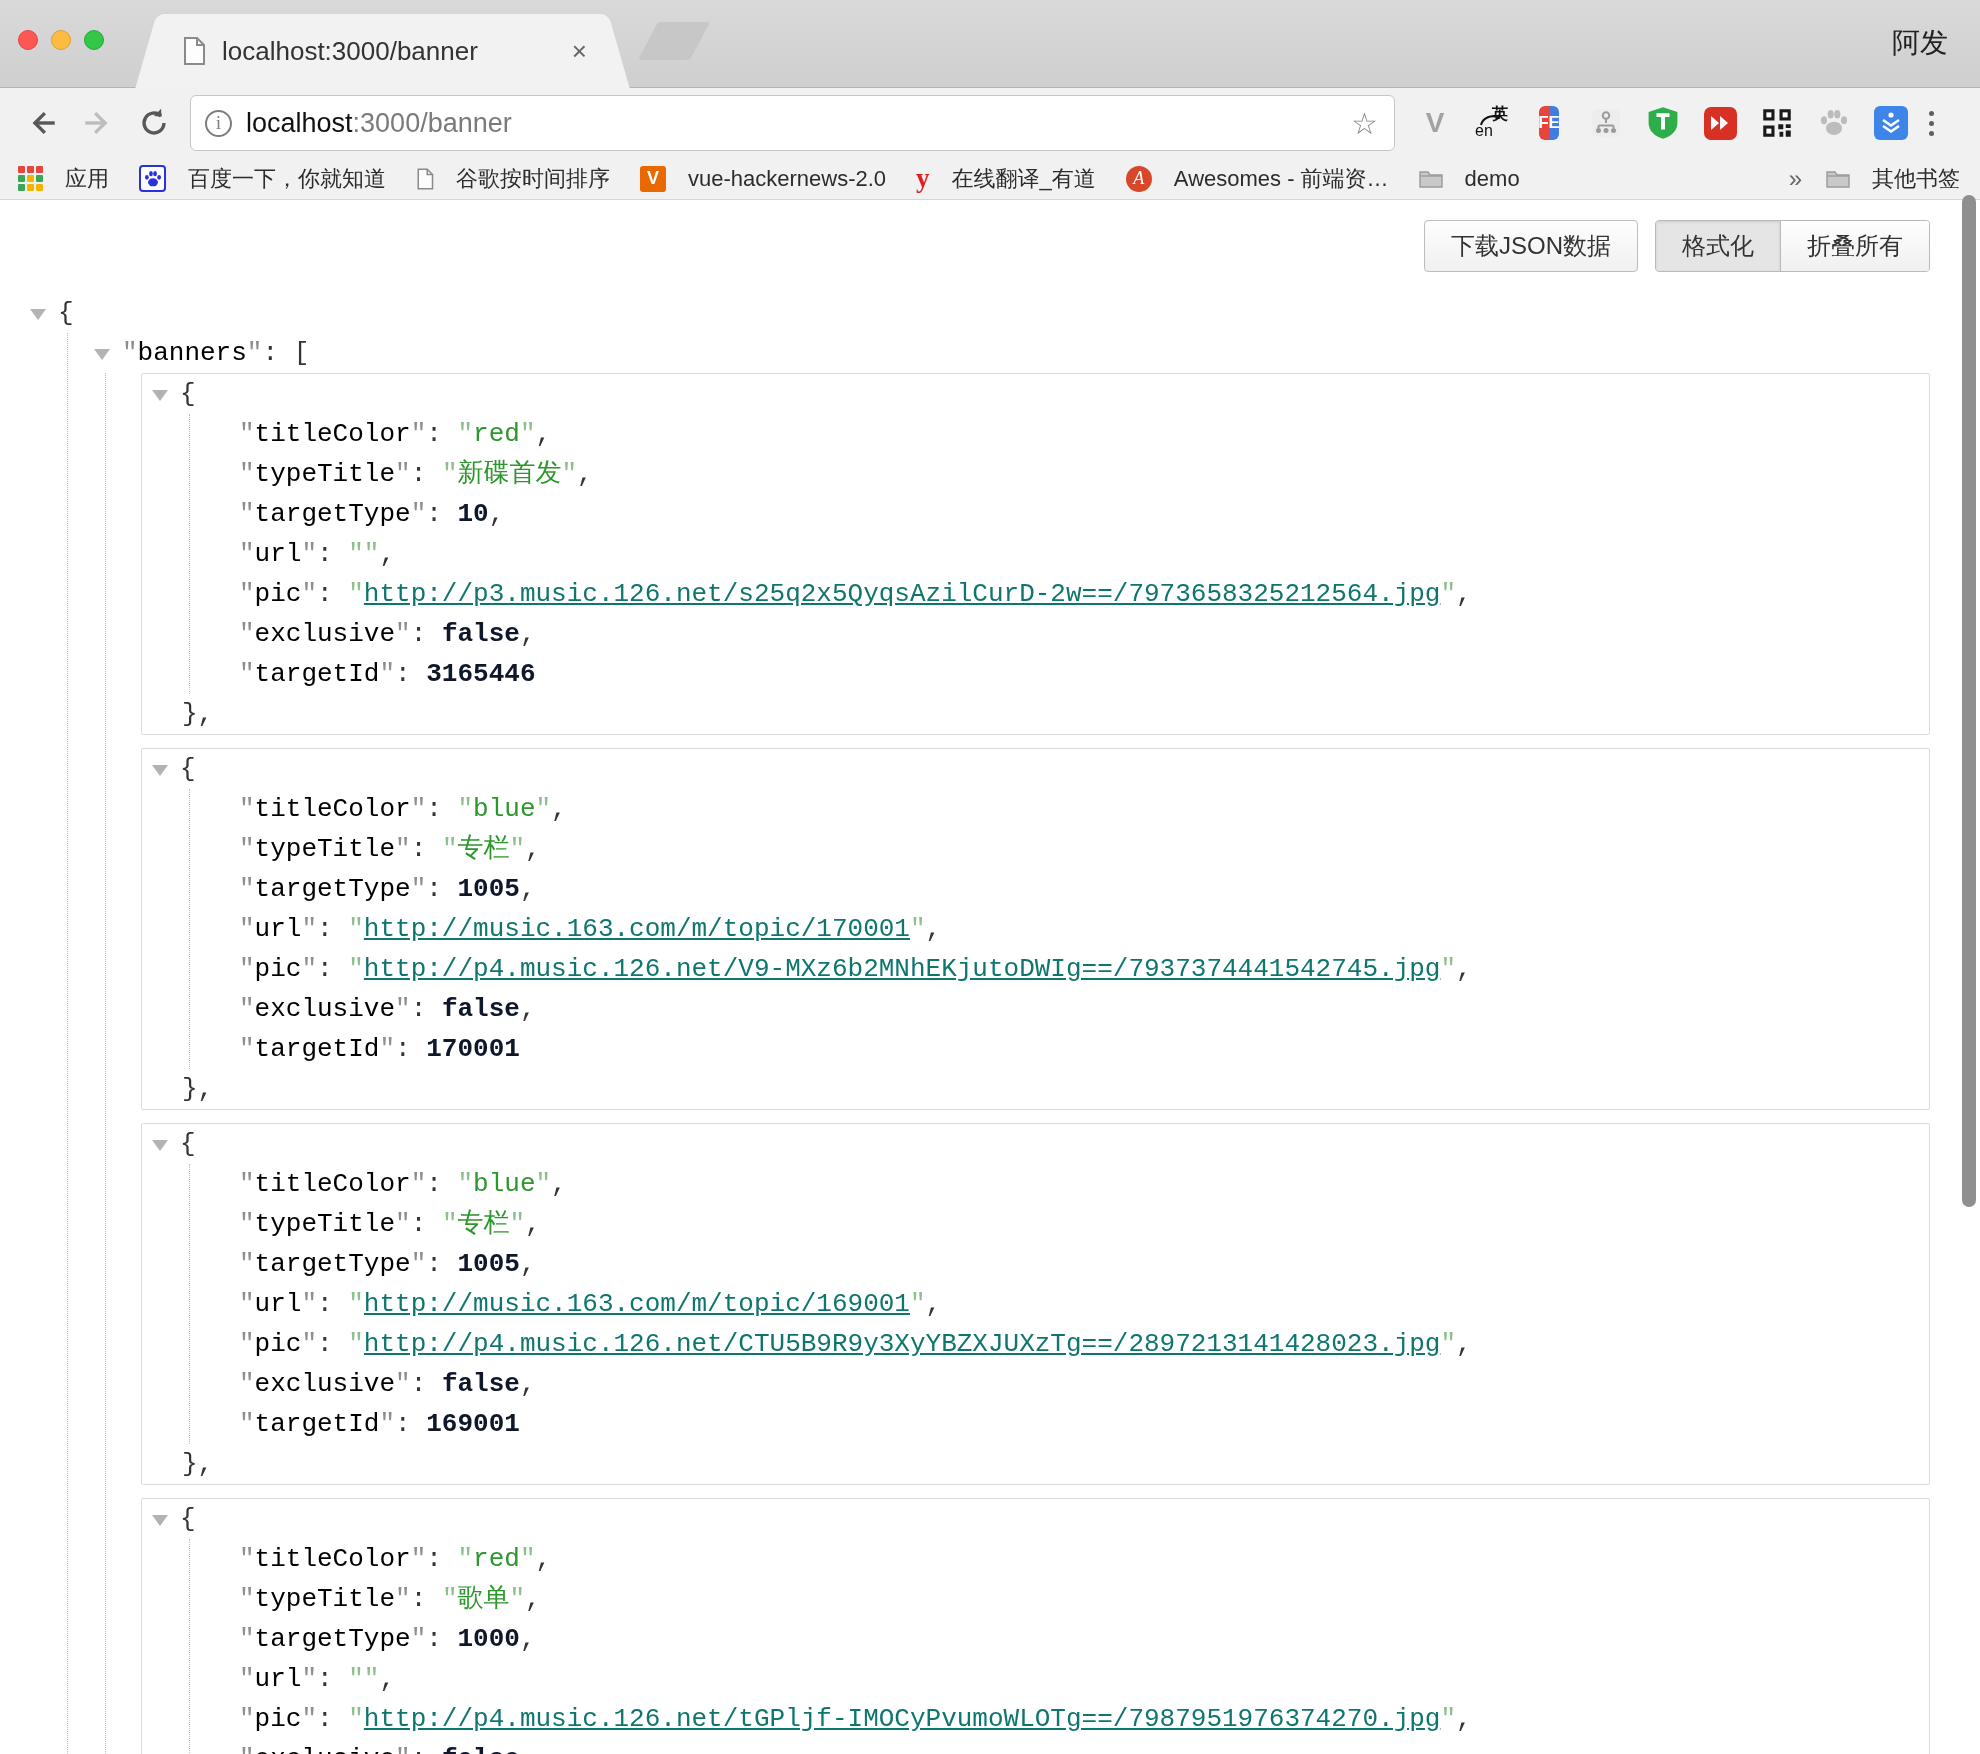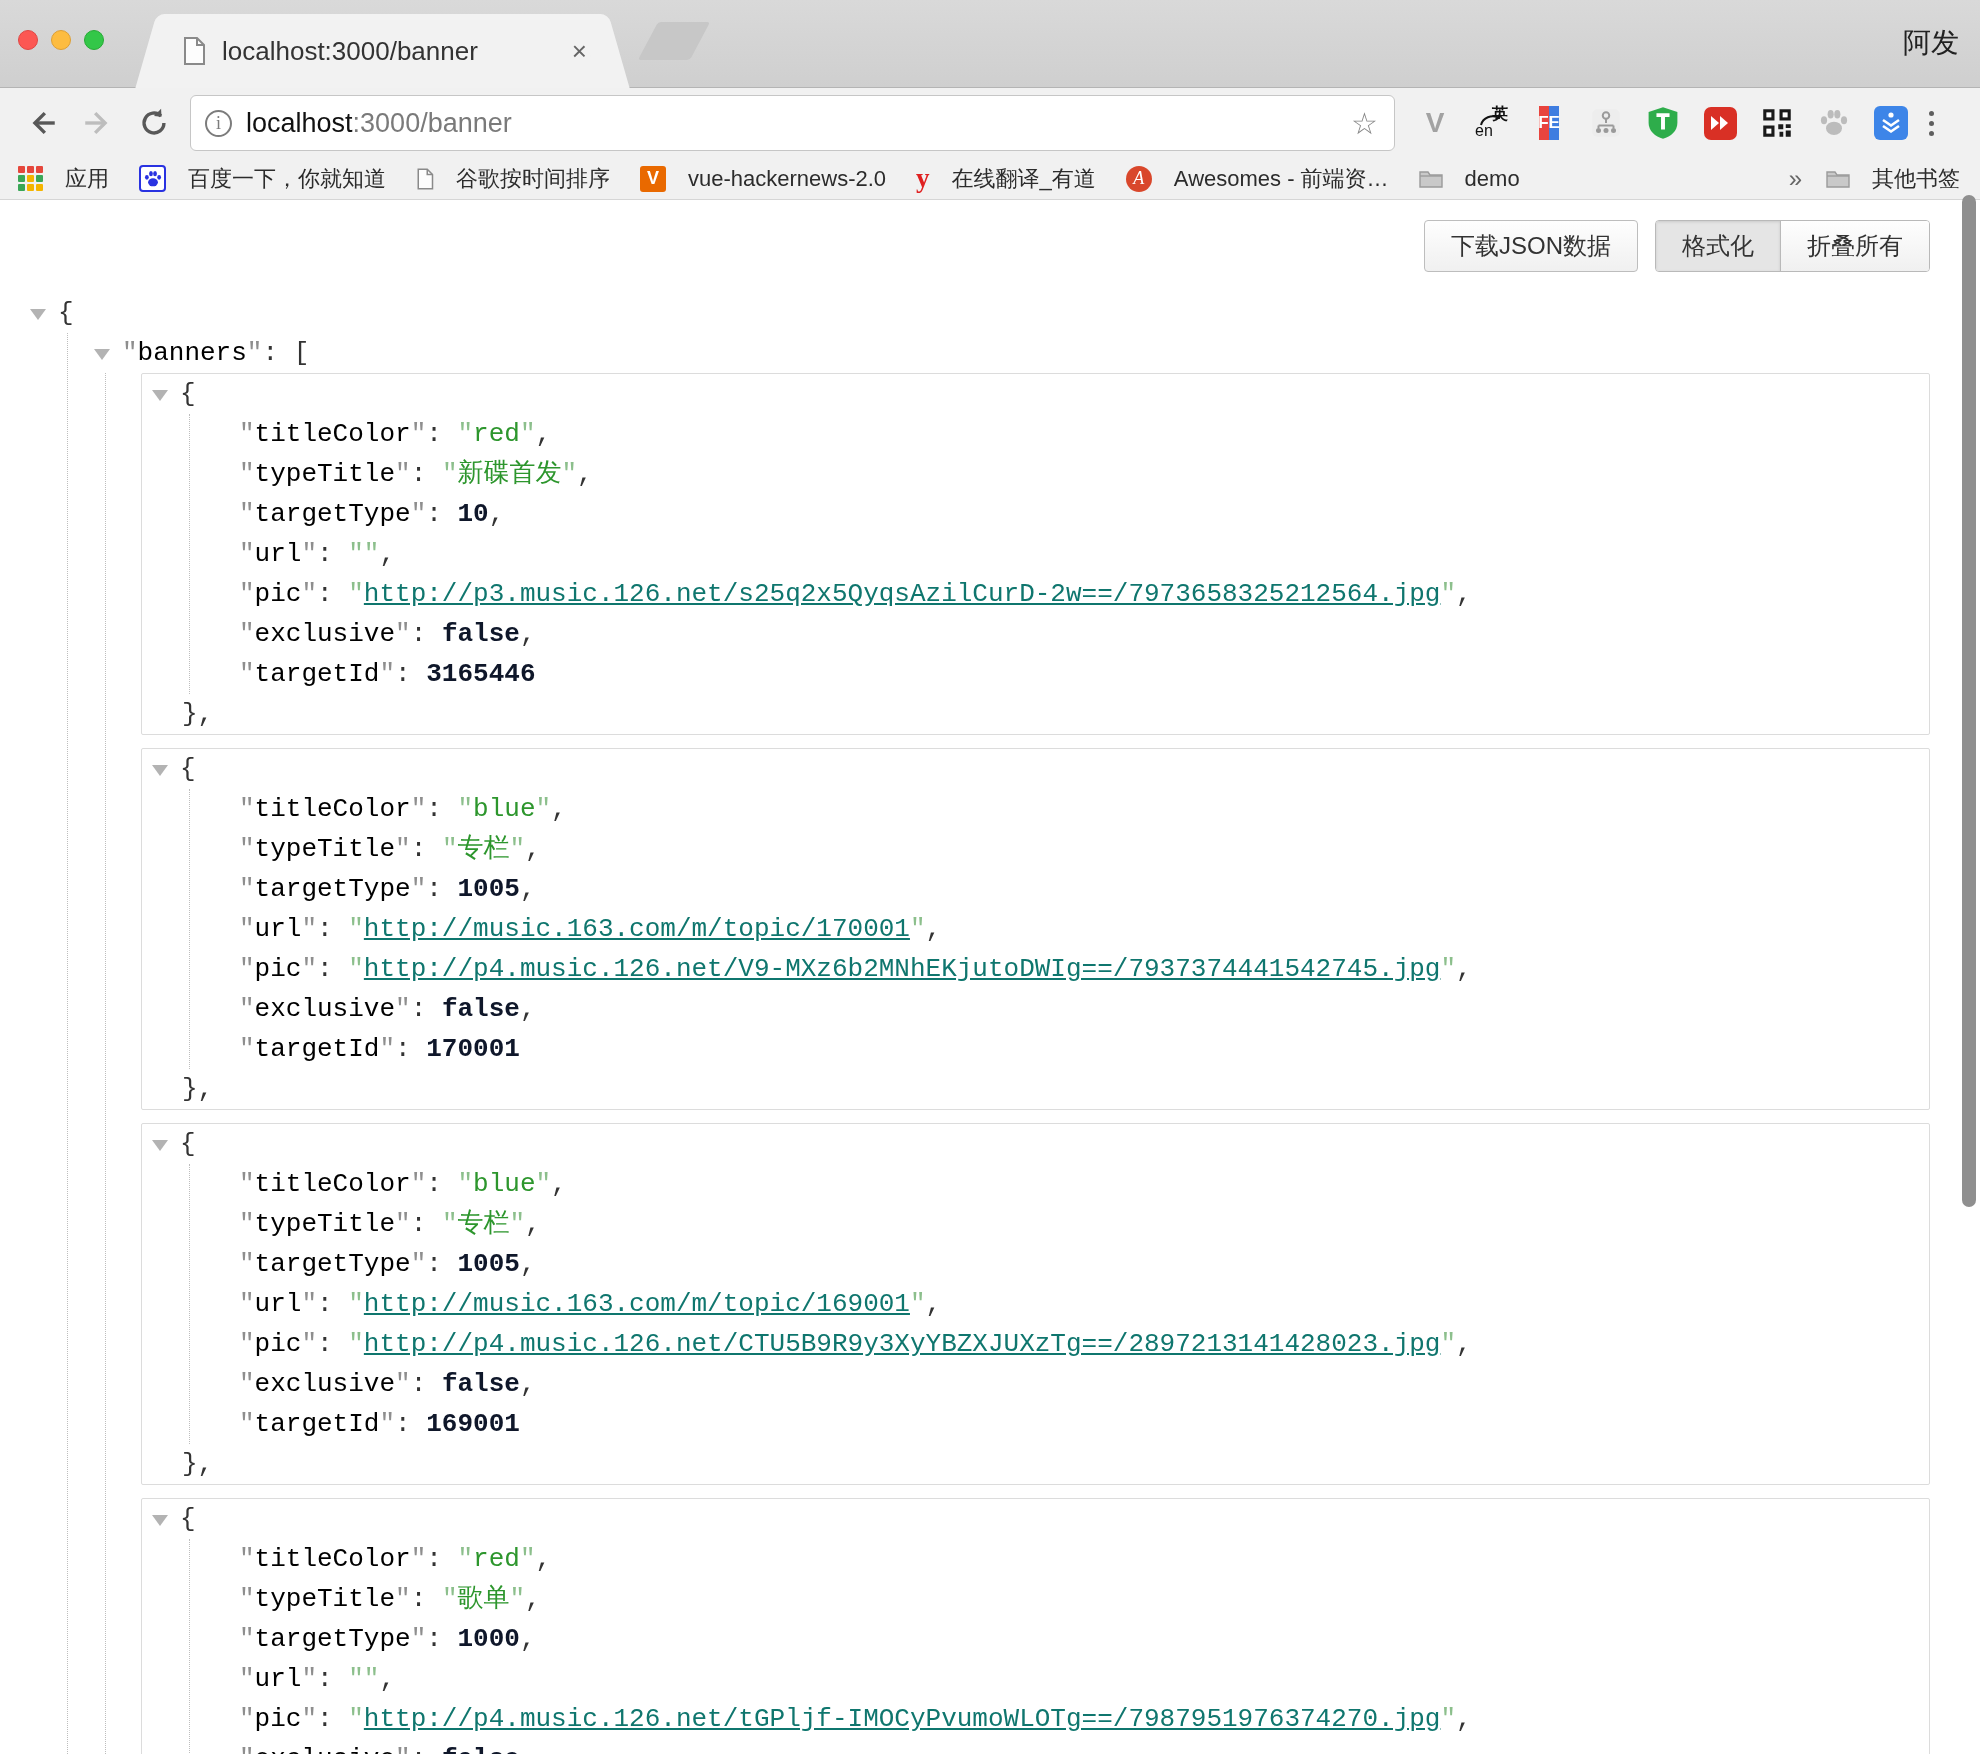--- a/index.html
+++ b/index.html
@@ -14,39 +14,39 @@
   .light.yellow { background:#fdbc40; border:1px solid #de9f34; }
   .light.green { background:#33c748; border:1px solid #27aa35; }
   .tab { position:absolute; left:160px; top:14px; width:445px; height:74px; background:#f2f2f2; border-radius:10px 10px 0 0; display:flex; align-items:center; padding:0 18px 0 22px; }
   .tab::before, .tab::after { content:""; position:absolute; top:0; width:30px; height:100%; background:#f2f2f2; }
   .tab::before { left:-14px; transform:skewX(-16deg); border-radius:8px 0 0 0; }
   .tab::after { right:-14px; transform:skewX(16deg); border-radius:0 8px 0 0; }
   .tab-favicon { width:24px; height:28px; margin-right:16px; position:relative; z-index:2; }
   .tab-title { font-size:26px; color:#333; flex:1; white-space:nowrap; overflow:hidden; position:relative; z-index:2; }
   .tab-close { font-size:26px; color:#666; margin-left:12px; position:relative; z-index:2; cursor:default; }
   .newtab-btn { position:absolute; left:648px; top:22px; width:52px; height:38px; background:#c7c7c7; transform:skewX(-28deg); border-radius:3px; }
-  .profile-name { position:absolute; right:21px; top:24px; font-size:28px; color:#222; }
+  .profile-name { position:absolute; right:32px; top:24px; font-size:28px; color:#222; }
 
   
   .toolbar { height:70px; background:#f1f1f1; display:flex; align-items:center; padding:0 18px 0 22px; }
   .nav-ic { width:40px; height:40px; display:flex; align-items:center; justify-content:center; margin-right:16px; flex:0 0 auto; }
   .url-bar { height:56px; width:1205px; background:#fff; border:1px solid #c6c6c6; border-radius:6px; display:flex; align-items:center; padding:0 16px 0 14px; }
   .info-ic { width:27px; height:27px; border:2px solid #7c7c7c; border-radius:50%; color:#7c7c7c; font-size:18px; font-family:"Liberation Serif",serif; display:flex; align-items:center; justify-content:center; margin-right:14px; flex:0 0 auto; }
   .url-text { font-size:27px; flex:1; white-space:nowrap; overflow:hidden; }
   .url-host { color:#111; }
   .url-rest { color:#7a7a7a; }
   .star-ic { font-size:30px; color:#868686; margin-left:10px; }
   .ext-row { display:flex; align-items:center; gap:21px; margin-left:22px; }
   .ext { width:36px; height:36px; display:flex; align-items:center; justify-content:center; position:relative; flex:0 0 auto; }
   .ext-v { font-size:28px; font-weight:bold; color:#a2a2a2; }
   .ext-trans { font-size:15px; color:#111; line-height:1; }
   .ext-trans .cn { position:absolute; top:1px; right:2px; font-weight:bold; font-size:16px;}
   .ext-trans .en { position:absolute; bottom:2px; left:1px; font-size:16px;}
   .ext-trans svg { position:absolute; left:4px; top:6px; }
-  .ext-fe { width:20px; height:34px; border-radius:0; background:linear-gradient(90deg,#e8443e 50%,#3f7de0 50%); color:#fff; font-weight:bold; font-size:17px; display:flex; align-items:center; justify-content:center; letter-spacing:0; }
+  .ext-fe { width:20px; height:34px; border-radius:6px; background:linear-gradient(90deg,#e8443e 50%,#3f7de0 50%); color:#fff; font-weight:bold; font-size:17px; display:flex; align-items:center; justify-content:center; letter-spacing:0; }
   .ext-ff { width:33px; height:33px; border-radius:7px; background:#d93025; color:#fff; display:flex; align-items:center; justify-content:center; }
   .ext-blue { width:34px; height:34px; border-radius:6px; background:#3d85e8; display:flex; align-items:center; justify-content:center; }
   .menu-dots { display:flex; flex-direction:column; gap:5px; margin-left:20px; }
   .menu-dots i { width:5px; height:5px; border-radius:50%; background:#5f5f5f; }
 
   
   .bookmarks { height:42px; background:#f1f1f1; border-bottom:1px solid #d6d6d6; display:flex; align-items:center; padding:0 20px 0 18px; gap:30px; }
   .bm { display:flex; align-items:center; gap:22px; white-space:nowrap; }
   .bm-label { font-size:22px; color:#2c2c2c; }
   .apps-grid { display:grid; grid-template-columns:repeat(3,7px); grid-template-rows:repeat(3,7px); gap:2px; }

